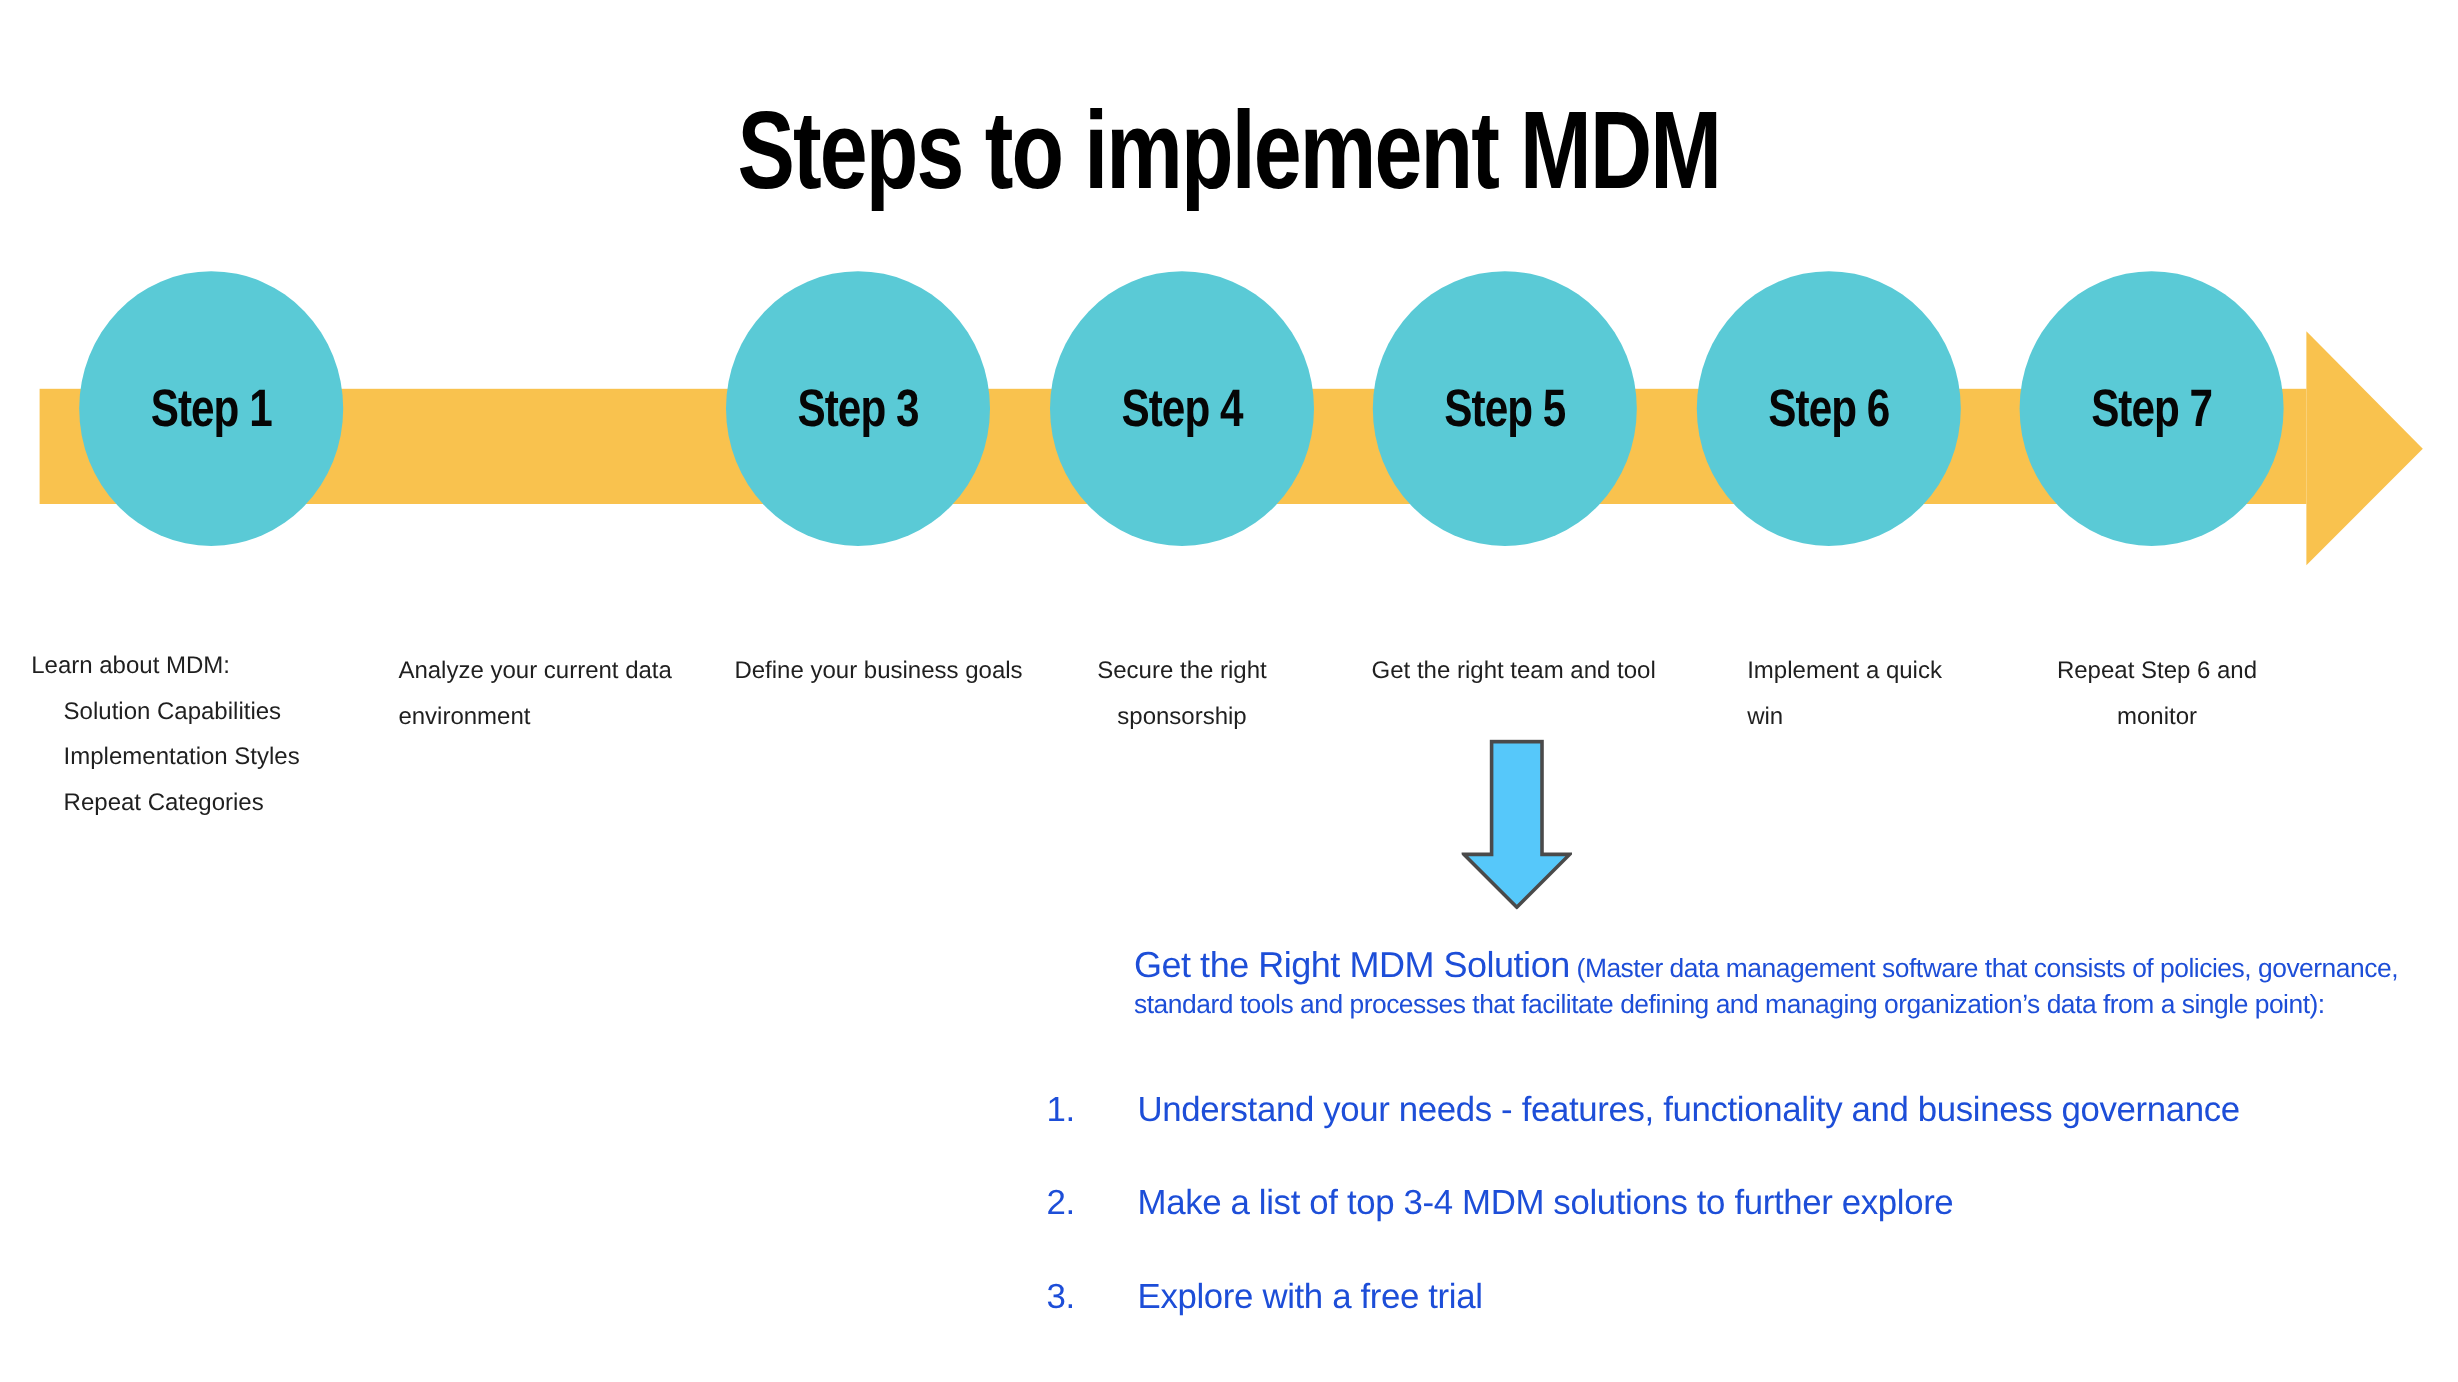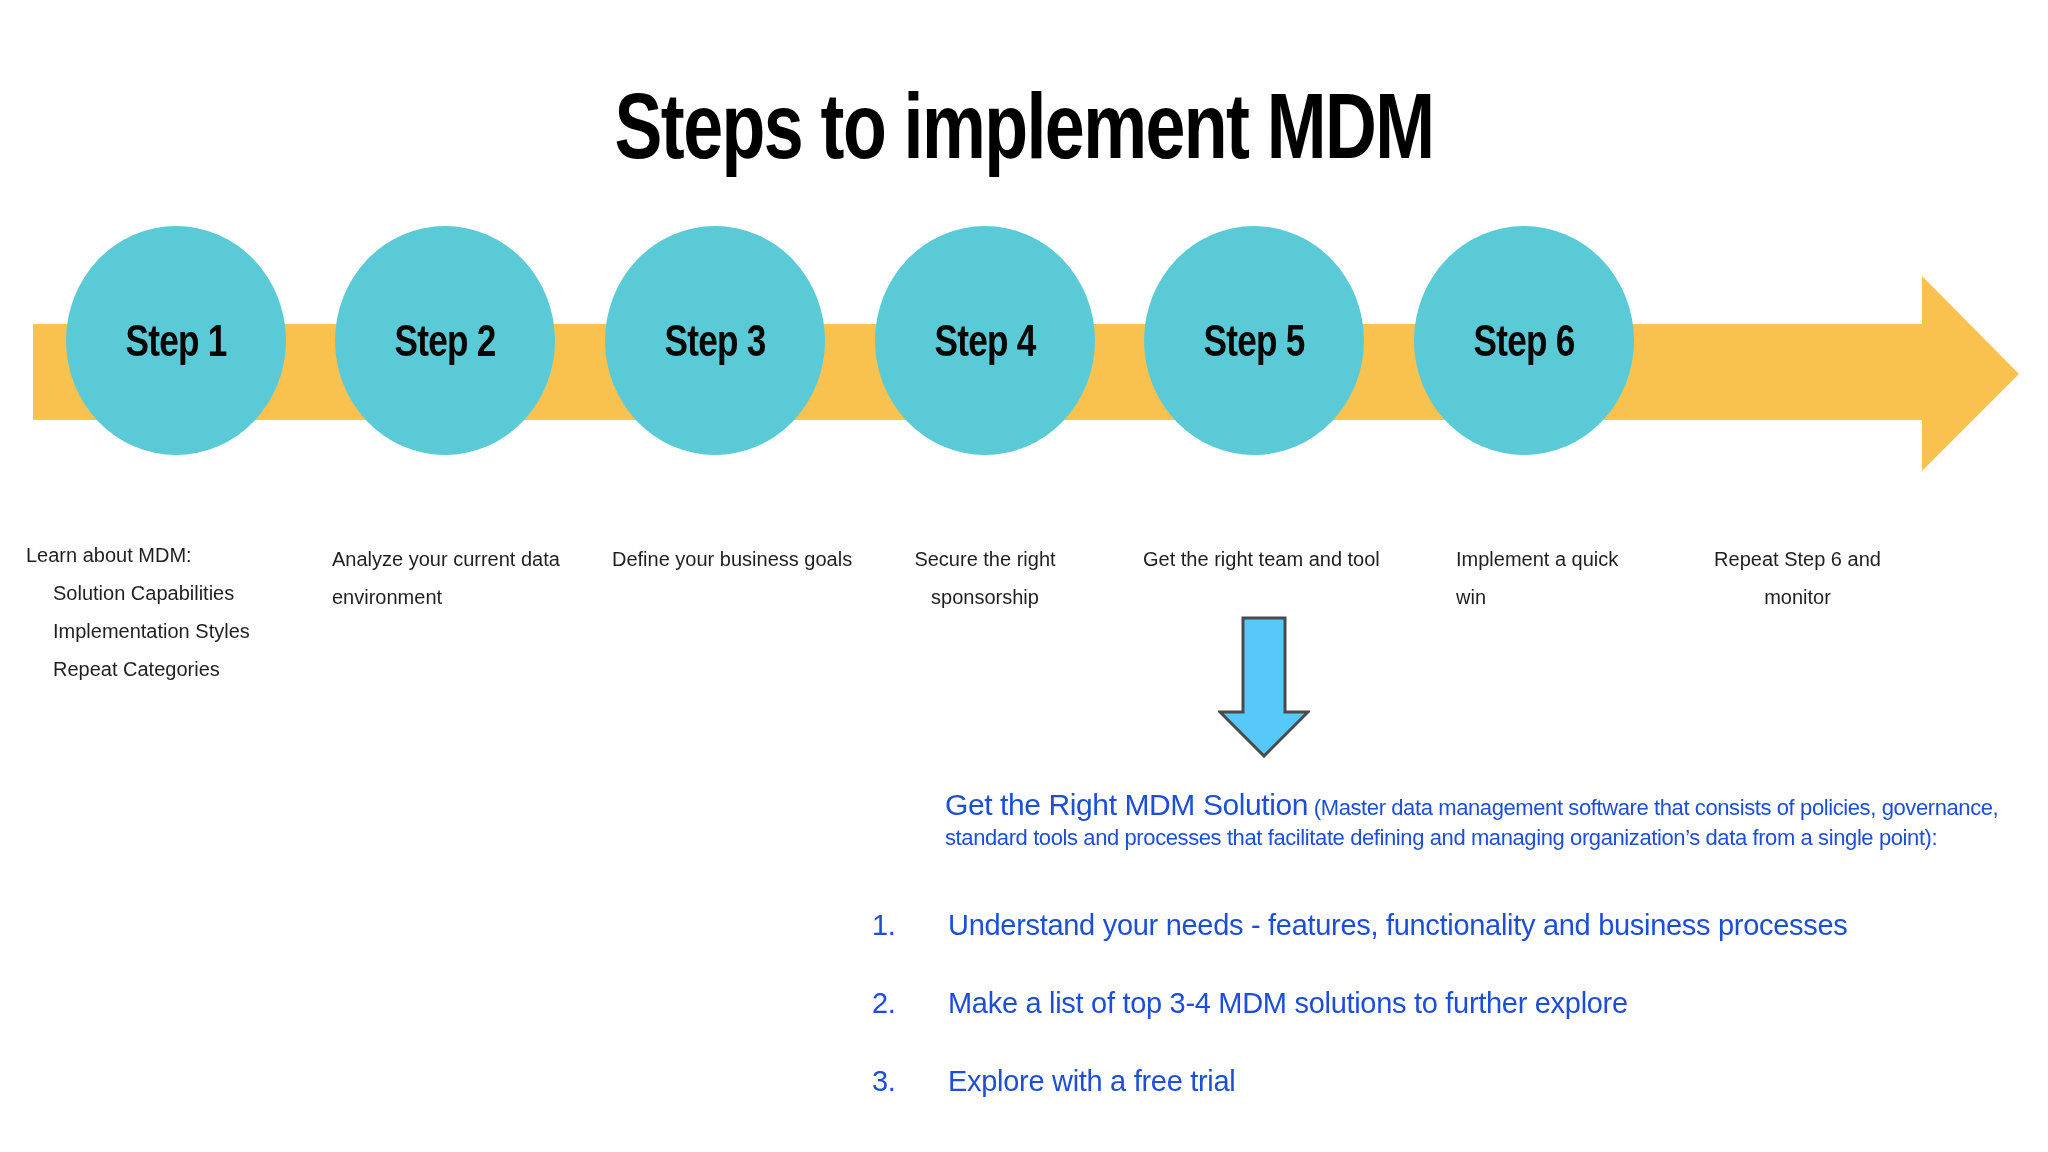--- a/index.html
+++ b/index.html
@@ -64,34 +64,34 @@
 <div class="canvas">
 
   <h1 class="title">Steps to implement MDM</h1>
 
   <div class="band"></div>
   <div class="band-head"></div>
 
   <div class="circle c1">
     <span class="circle-label">Step 1</span>
   </div>
-  <div class="circle c2">
-    <span class="circle-label">Step 2</span>
-  </div>
   <div class="circle c3">
     <span class="circle-label">Step 3</span>
   </div>
   <div class="circle c4">
     <span class="circle-label">Step 4</span>
   </div>
   <div class="circle c5">
     <span class="circle-label">Step 5</span>
   </div>
   <div class="circle c6">
     <span class="circle-label">Step 6</span>
+  </div>
+  <div class="circle c7">
+    <span class="circle-label">Step 7</span>
   </div>
 
   <div class="desc d1">
     <div>Learn about MDM:</div>
     <div class="desc-sub">Solution Capabilities</div>
     <div class="desc-sub">Implementation Styles</div>
     <div class="desc-sub">Repeat Categories</div>
   </div>
   <div class="desc d3">Define your business goals</div>
   <div class="desc d2">Analyze your current data environment</div>
@@ -105,21 +105,21 @@
   </svg>
 
   <div class="callout">
     <p class="callout-heading">
       <span class="big">Get the Right MDM Solution</span>
       <span class="small">(Master data management software that consists of policies, governance, standard tools and processes that facilitate defining and managing organization’s data from a single point):</span>
     </p>
     <div class="callout-list">
       <div class="callout-li">
         <span class="num">1.</span>
-        <span class="txt">Understand your needs - features, functionality and business processes</span>
+        <span class="txt">Understand your needs - features, functionality and business governance</span>
       </div>
       <div class="callout-li">
         <span class="num">2.</span>
         <span class="txt">Make a list of top 3-4 MDM solutions to further explore</span>
       </div>
       <div class="callout-li">
         <span class="num">3.</span>
         <span class="txt">Explore with a free trial</span>
       </div>
     </div>

